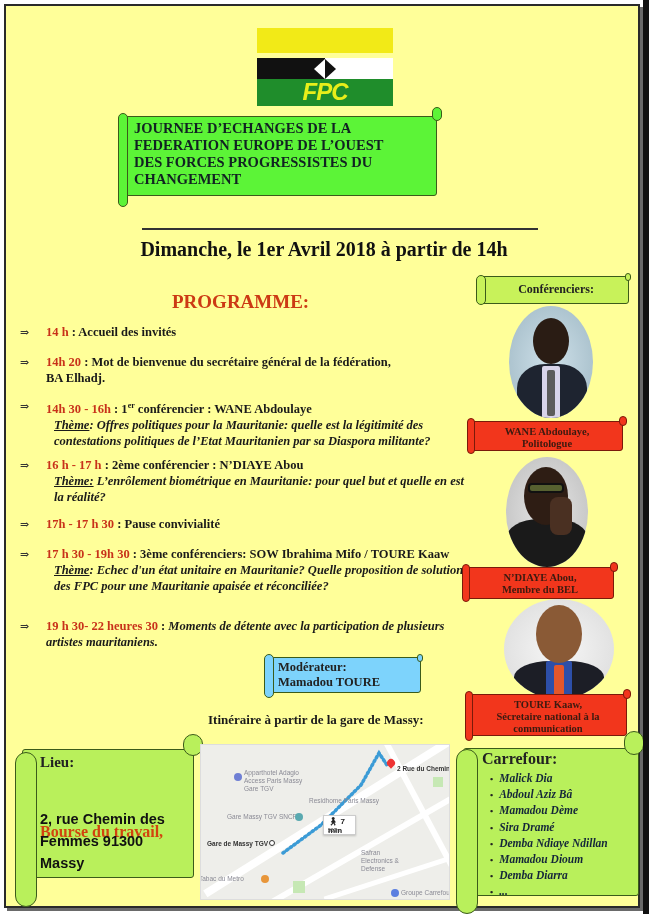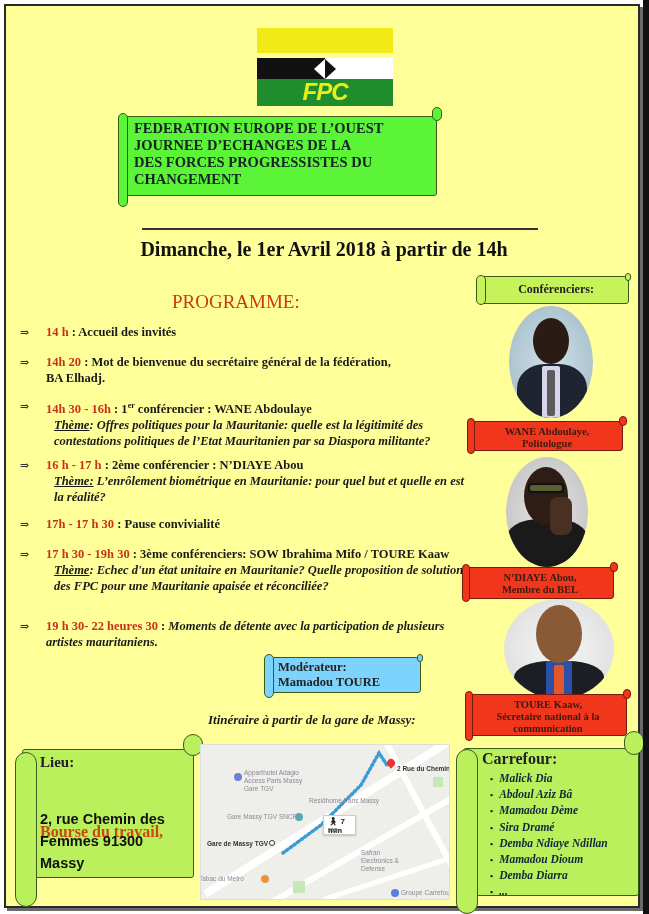--- a/index.html
+++ b/index.html
@@ -35,21 +35,21 @@
   .scroll .curl-r { position: absolute; right: -6px; top: -10px; width: 10px; height: 14px; border: 1.5px solid #3b5b1a;
     border-radius: 6px; background: inherit; }
 
   .title-scroll { left: 117px; top: 110px; width: 314px; height: 80px; background: #5cf437; }
   .title-scroll .curl-l { height: 94px; }
   .title-scroll .text { position: absolute; left: 10px; top: 3px; font-weight: bold; font-size: 14.5px; line-height: 17px; color: #122; text-transform: none; }
 
   .sep-line { position: absolute; left: 136px; top: 222px; width: 396px; height: 2px; background: #333; }
   .date { position: absolute; left: 0; width: 636px; top: 232px; text-align: center; font-weight: bold; font-size: 20px; color: #111; }
 
-  .programme-title { position: absolute; left: 166px; top: 285px; font-weight: normal; font-size: 19px; color: #cc3a14; }
+  .programme-title { position: absolute; left: 166px; top: 285px; font-weight: bold; font-size: 19px; color: #cc3a14; }
 
   
   .prog { position: absolute; left: 0; width: 460px; font-weight: bold; font-size: 12.5px; line-height: 16px; }
   .prog .arrow { position: absolute; left: 14px; top: 0; font-size: 11px; color: #333; }
   .prog .body { position: absolute; left: 40px; width: 420px; }
   .prog .time { color: #c8321a; }
   .prog .theme { font-style: italic; display: block; padding-left: 8px; }
   .prog .theme u { text-decoration: underline; }
   .prog sup { font-size: 8px; }
 
@@ -76,21 +76,21 @@
   .r2 { left: 460px; top: 561px; width: 148px; height: 32px; }
   .r2 .curl-l { height: 38px; }
   .r3 { left: 463px; top: 688px; width: 158px; height: 42px; }
   .r3 .curl-l { height: 50px; }
 
   .mod-scroll { left: 263px; top: 651px; width: 152px; height: 36px; background: #7dd3fc; }
   .mod-scroll .curl-l { height: 44px; }
   .mod-scroll .curl-r { height: 8px; width: 6px; right: -3px; top: -4px; }
   .mod-scroll .text { position: absolute; left: 8px; top: 2px; font-weight: bold; font-size: 12.5px; line-height: 15px; color: #222; }
 
-  .itin { position: absolute; left: 202px; top: 706px; font-weight: bold; font-style: italic; font-size: 13px; color: #1a1a1a; }
+  .itin { position: absolute; left: 202px; top: 706px; font-weight: bold; font-size: 13px; color: #1a1a1a; }
 
   
   .lieu-scroll { left: 16px; top: 743px; width: 172px; height: 129px; background: #b9f05b; }
   .lieu-scroll .curl-l { left: -8px; top: 2px; width: 22px; height: 155px; border-radius: 11px; }
   .lieu-scroll .curl-r { right: -10px; top: -16px; width: 20px; height: 22px; border-radius: 10px; }
   .lieu-label { position: absolute; left: 17px; top: 4px; font-weight: bold; font-size: 15px; color: #222; }
   .lieu-venue { position: absolute; left: 17px; top: 38px; font-weight: bold; font-size: 16px; color: #d2440e; margin-top: 35px; }
   .lieu-addr { position: absolute; left: 17px; top: 58px; font-family: "Liberation Sans", sans-serif; font-weight: bold; font-size: 14.5px; line-height: 22px; color: #111; width: 150px; }
 
   
@@ -127,22 +127,22 @@
     <div class="diamond-left"></div>
     <div class="diamond-right"></div>
     <div class="stripe s-green"></div>
     <div class="fpc">FPC</div>
   </div>
 
   <div class="scroll title-scroll">
     <div class="curl-l"></div>
     <div class="curl-r"></div>
     <div class="text">
+      <div>JOURNEE D’ECHANGES  DE LA</div>
       <div>FEDERATION EUROPE DE L’OUEST</div>
-      <div>JOURNEE D’ECHANGES  DE LA</div>
       <div>DES FORCES PROGRESSISTES DU CHANGEMENT</div>
     </div>
   </div>
 
   <div class="sep-line"></div>
   <div class="date">Dimanche, le 1er Avril 2018 à partir de 14h</div>
 
   <div class="programme-title">PROGRAMME:</div>
 
   <div class="prog" style="top:318px">

